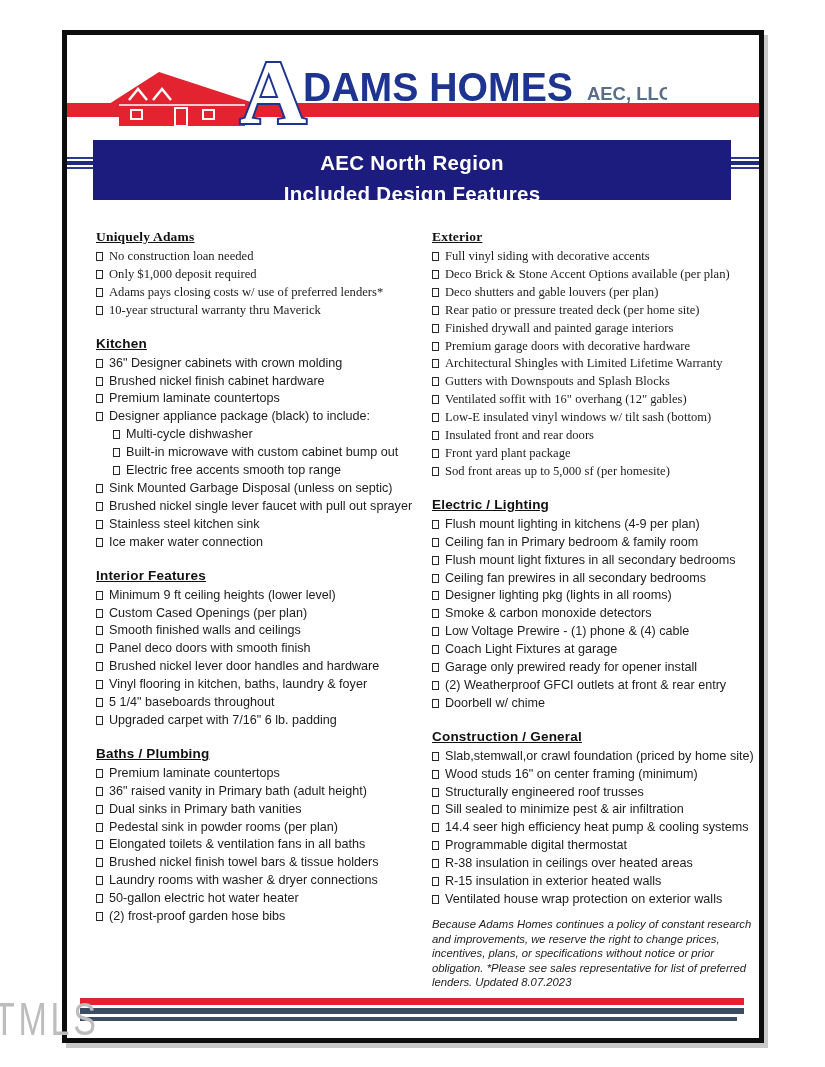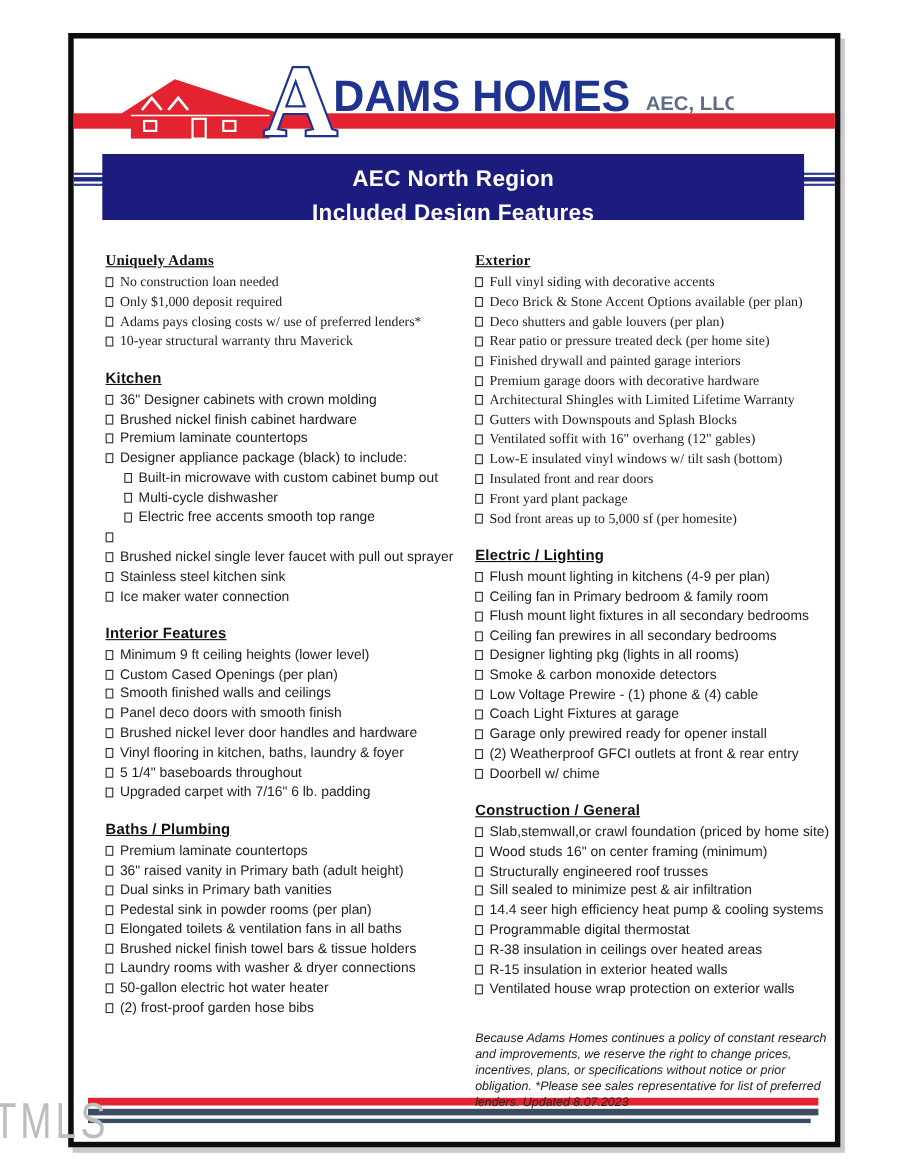--- a/index.html
+++ b/index.html
@@ -47,21 +47,21 @@
   ul{list-style:none;}
   li{
     font-size:12.6px;line-height:17.9px;white-space:nowrap;color:var(--text-color);
   }
   li.indent{margin-left:17px;}
   .cb{
     display:inline-block;width:7px;height:9px;border:1px solid #2a2a2a;
     margin-right:6px;vertical-align:-1px;background:#fff;
   }
   .disclaimer{
-    margin-top:28px;width:322px;font-style:italic;font-size:11.3px;
+    margin-top:8px;width:322px;font-style:italic;font-size:11.3px;
     line-height:14.6px;color:#222;white-space:normal;
   }
   
   .bottom-stripes{position:absolute;left:13px;width:664px;bottom:17px;z-index:1;}
   .bottom-stripes .b-red{height:7px;background:var(--stripe-red);}
   .bottom-stripes .b-blue1{height:6px;background:var(--bottom-blue);margin-top:3px;}
   .bottom-stripes .b-blue2{height:4px;background:var(--bottom-blue);margin-top:3px;width:99%;}
   
   .watermark{
     position:absolute;left:-6px;top:996px;z-index:6;
@@ -115,24 +115,24 @@
               <li><span class="cb"></span><span>10-year structural warranty thru Maverick</span></li>
             </ul>
           </section>
           <section>
             <h3>Kitchen</h3>
             <ul>
               <li><span class="cb"></span><span>36" Designer cabinets with crown molding</span></li>
               <li><span class="cb"></span><span>Brushed nickel finish cabinet hardware</span></li>
               <li><span class="cb"></span><span>Premium laminate countertops</span></li>
               <li><span class="cb"></span><span>Designer appliance package (black) to include:</span></li>
+              <li class="indent"><span class="cb"></span><span>Multi-cycle dishwasher</span></li>
               <li class="indent"><span class="cb"></span><span>Built-in microwave with custom cabinet bump out</span></li>
-              <li class="indent"><span class="cb"></span><span>Multi-cycle dishwasher</span></li>
               <li class="indent"><span class="cb"></span><span>Electric free accents smooth top range</span></li>
-              <li><span class="cb"></span></li>
+              <li><span class="cb"></span><span>Sink Mounted Garbage Disposal (unless on septic)</span></li>
               <li><span class="cb"></span><span>Brushed nickel single lever faucet with pull out sprayer</span></li>
               <li><span class="cb"></span><span>Stainless steel kitchen sink</span></li>
               <li><span class="cb"></span><span>Ice maker water connection</span></li>
             </ul>
           </section>
           <section>
             <h3>Interior Features</h3>
             <ul>
               <li><span class="cb"></span><span>Minimum 9 ft ceiling heights (lower level)</span></li>
               <li><span class="cb"></span><span>Custom Cased Openings (per plan)</span></li>

